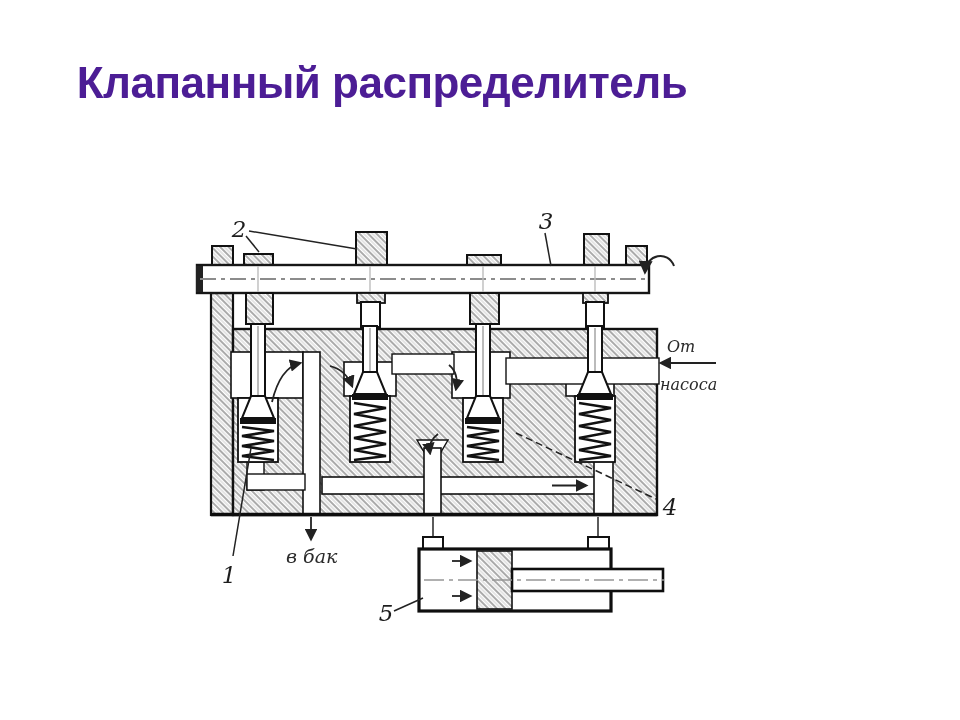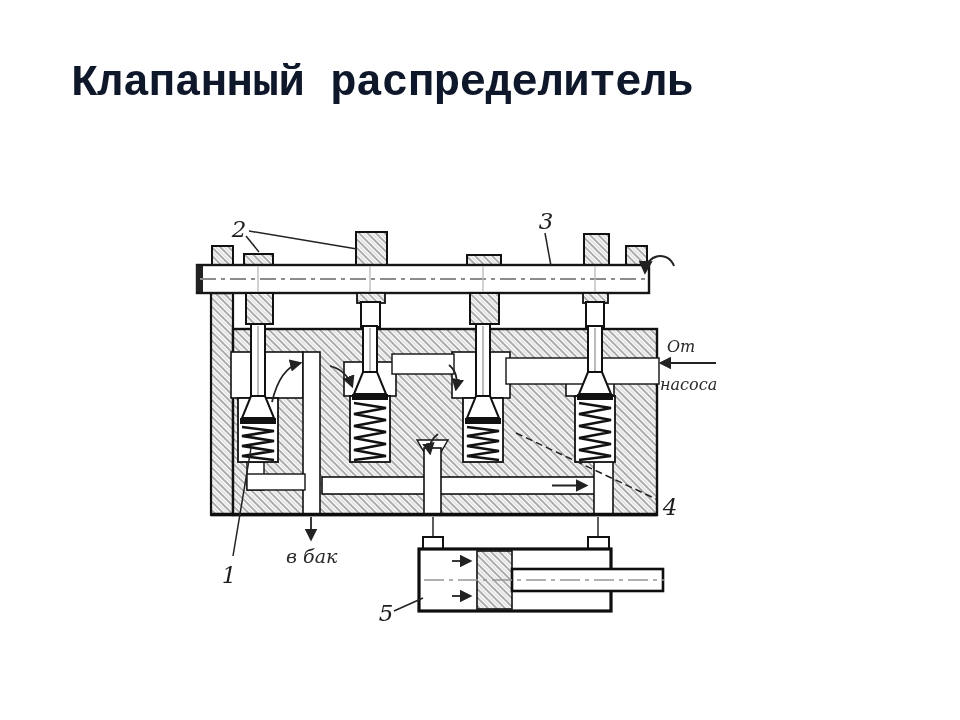--- a/index.html
+++ b/index.html
@@ -1,20 +1,20 @@
 <!DOCTYPE html>
 <html><head>
 <meta charset="utf-8">
 <style>
   html,body{margin:0;padding:0;background:#fff;}
   .slide{position:relative;width:960px;height:720px;background:#ffffff;overflow:hidden;
          font-family:"Liberation Sans",sans-serif;}
   .slide-title{position:absolute;top:58px;left:0;width:764px;text-align:center;
-         font-size:44px;font-weight:700;letter-spacing:-0.5px;color:#0f172a;
-         font-family:Liberation Mono, monospace;}
+         font-size:44px;font-weight:700;letter-spacing:-0.5px;color:#4c1d95;
+         font-family:Liberation Sans, sans-serif;}
   svg{position:absolute;left:0;top:0;}
   .num{font-family:"DejaVu Serif",serif;font-style:italic;font-size:23px;fill:#1d1d1d;}
   .hand{font-family:"DejaVu Serif",serif;font-style:italic;fill:#2a2a2a;}
   .hand.small{font-size:16px;}
   .hand.mid{font-size:19px;}
 </style>
 </head>
 <body>
 
 <div class="slide">

